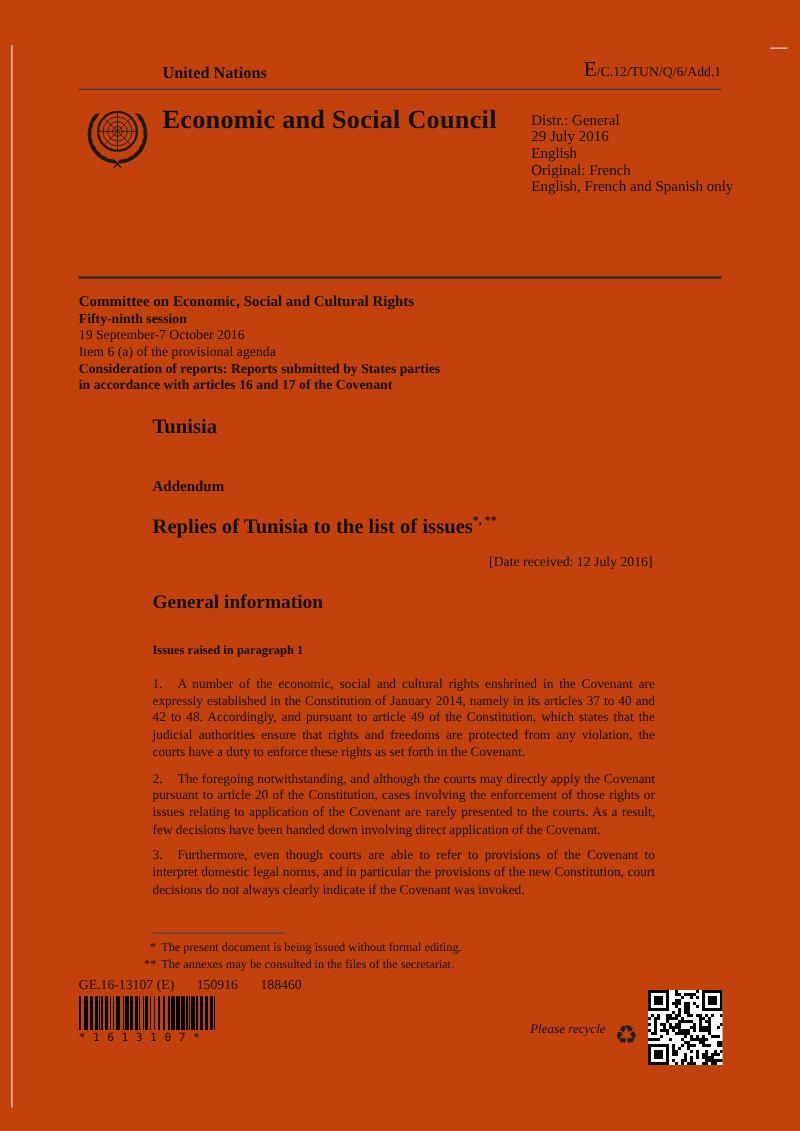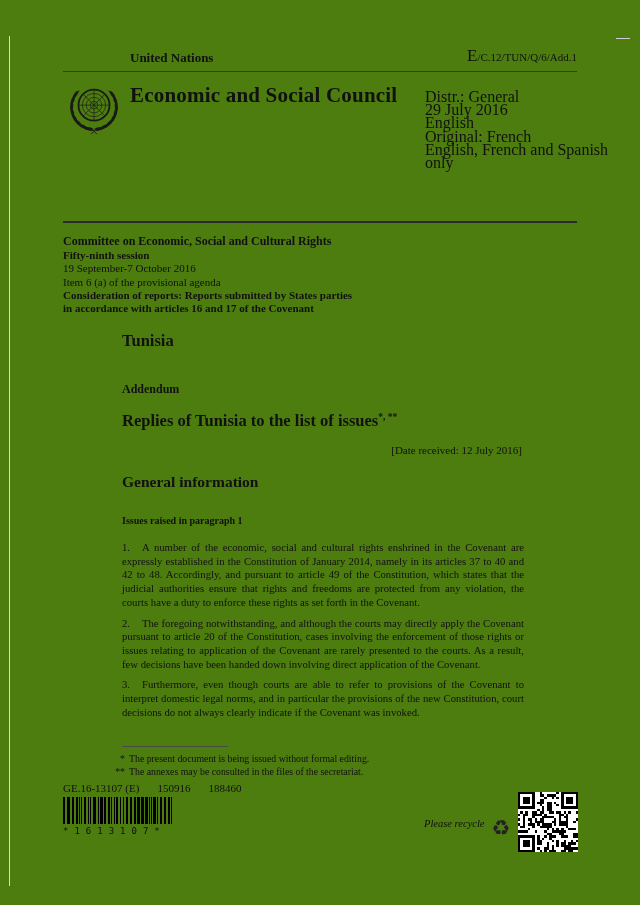--- a/index.html
+++ b/index.html
@@ -1,31 +1,31 @@
 <!DOCTYPE html>
 <html><head>
 <meta charset="utf-8">
 <style>
   * { margin:0; padding:0; box-sizing:border-box; }
   html,body { background:#ffffff; }
   body { font-family:"Liberation Serif", serif; color:#111; }
-  .page { position:relative; width:640px; height:905px; background:#4d7c0f; overflow:hidden; }
+  .page { position:relative; width:640px; height:905px; background:#c2410c; overflow:hidden; }
   .abs { position:absolute; }
 
   .scan-line-left { left:9px; top:36px; width:1px; height:850px; background:#d9d9d9; }
   .scan-tick-tr { right:10px; top:38px; width:14px; height:1px; background:#cfcfcf; }
 
   .org-name { left:130px; top:50px; font-size:13px; font-weight:bold; }
   .doc-symbol { right:63px; top:46px; font-size:11px; white-space:nowrap; }
   .doc-symbol .sym-e { font-size:17px; }
   .rule-thin { left:63px; top:71px; width:514px; height:1px; background:#3a3a3a; }
 
   .emblem { left:63px; top:78px; width:62px; height:62px; }
   .council-title { left:130px; top:83px; font-size:21px; font-weight:bold; letter-spacing:.2px; }
-  .distr-block { left:425px; top:90px; font-size:16px; line-height:13.2px; }
+  .distr-block { left:425px; top:90px; font-size:12px; line-height:13.2px; }
 
   .rule-mid { left:63px; top:221px; width:514px; height:2px; background:#2b2b2b; }
 
   .committee { left:63px; top:235px; width:420px; font-size:11px; line-height:13.2px; }
   .committee .c-name { font-size:12px; font-weight:bold; margin-bottom:1px; }
   .committee .c-session { font-weight:bold; }
   .committee .c-agenda { font-weight:bold; }
 
   .doc-title { left:122px; top:330px; width:430px; font-size:16.5px; font-weight:bold; line-height:22px; }
   .addendum { left:122px; top:382px; font-size:12px; font-weight:bold; }

